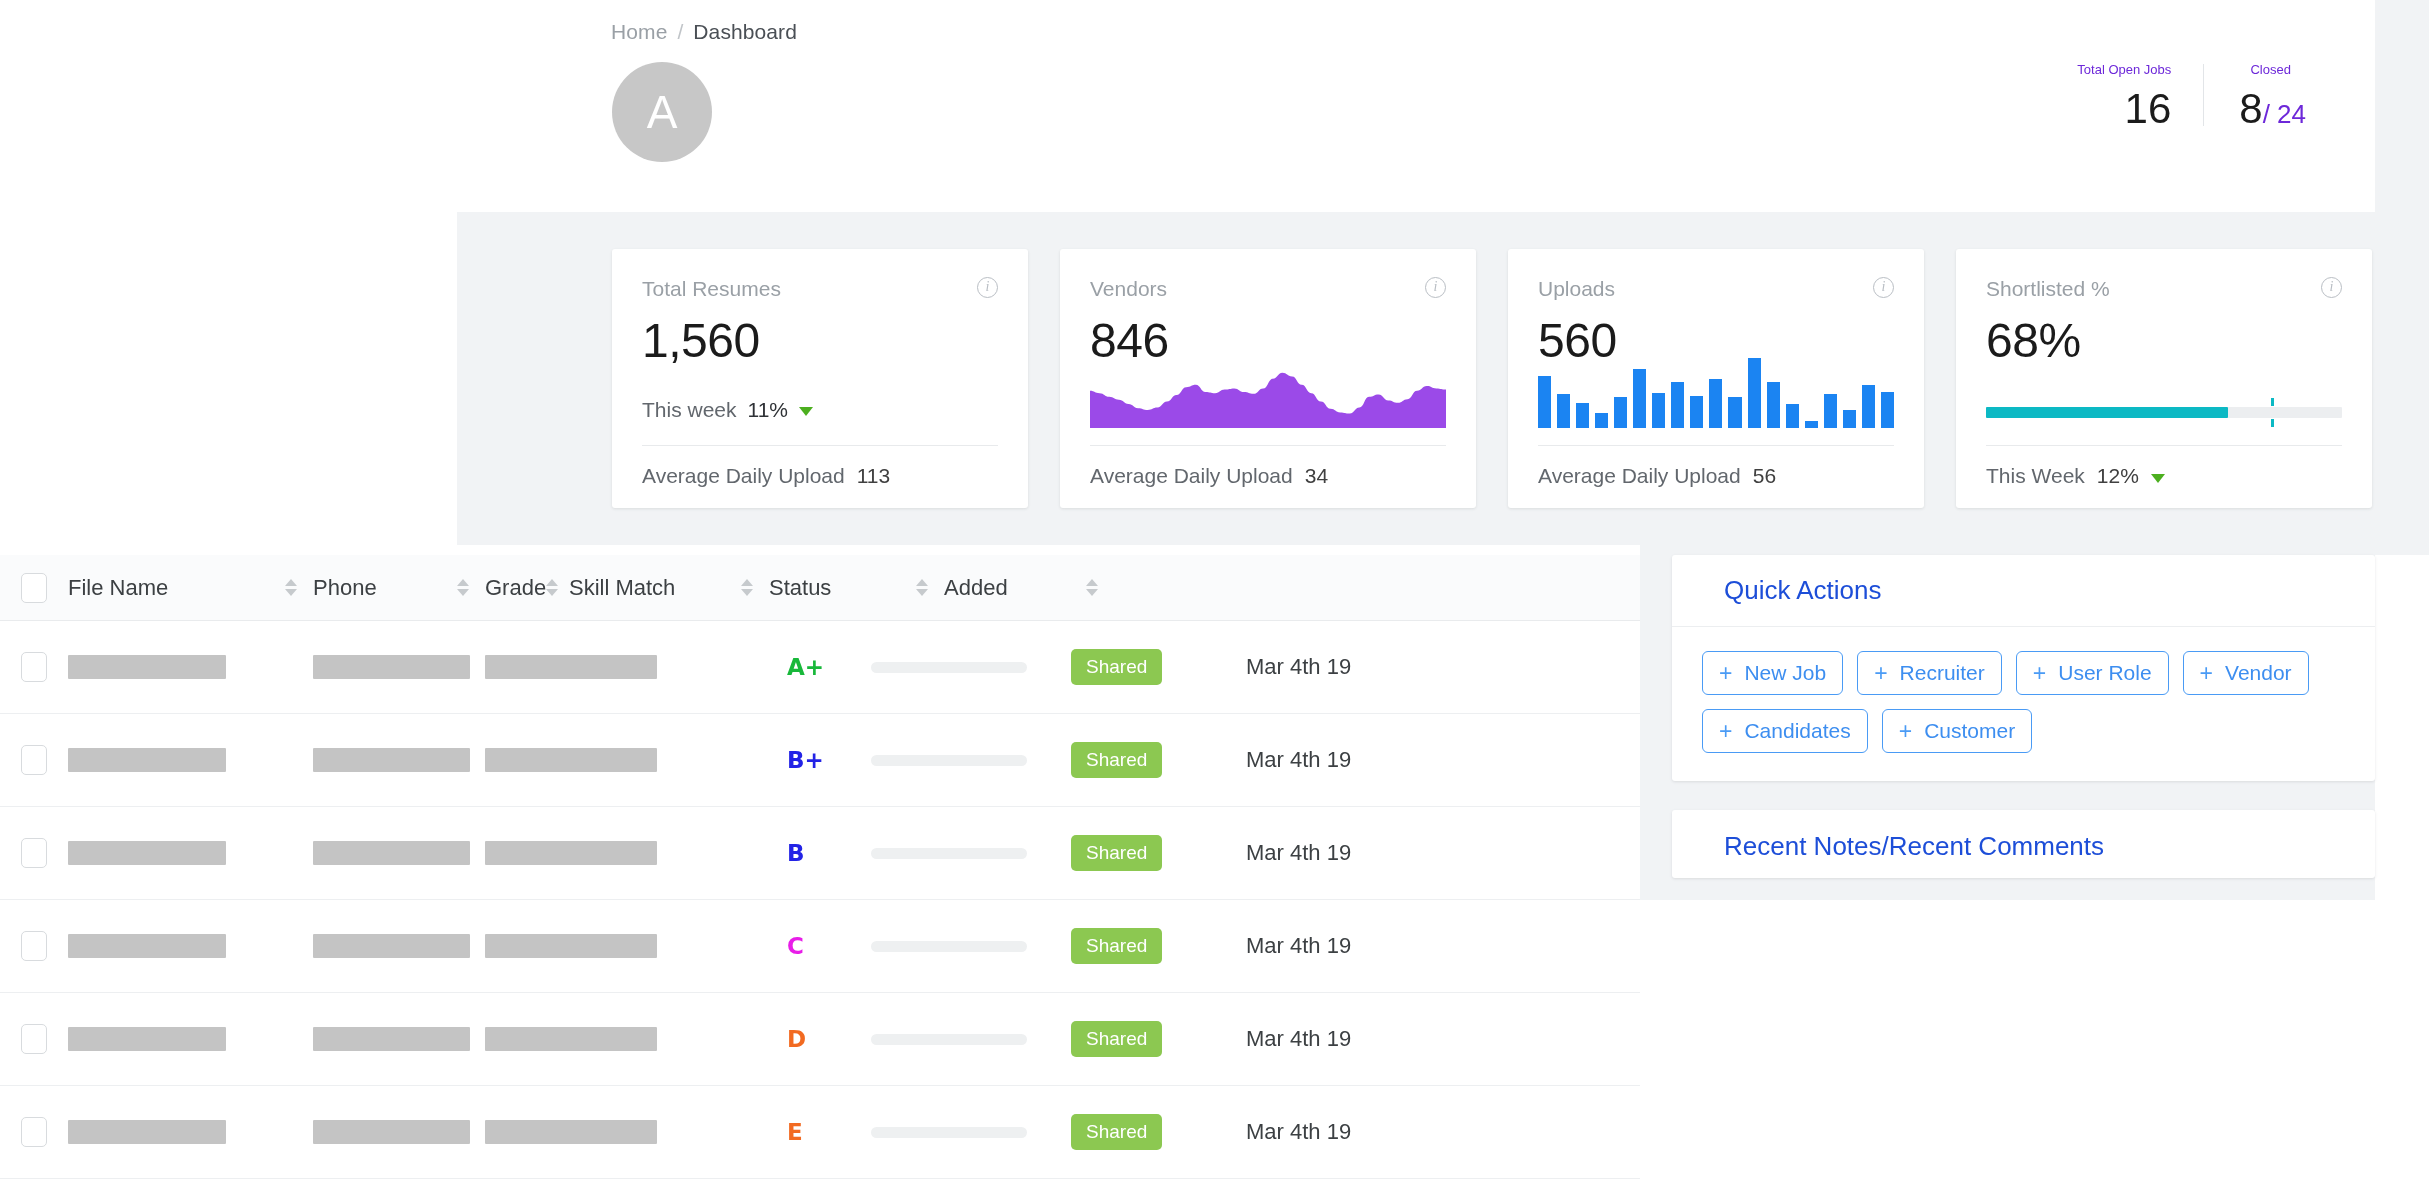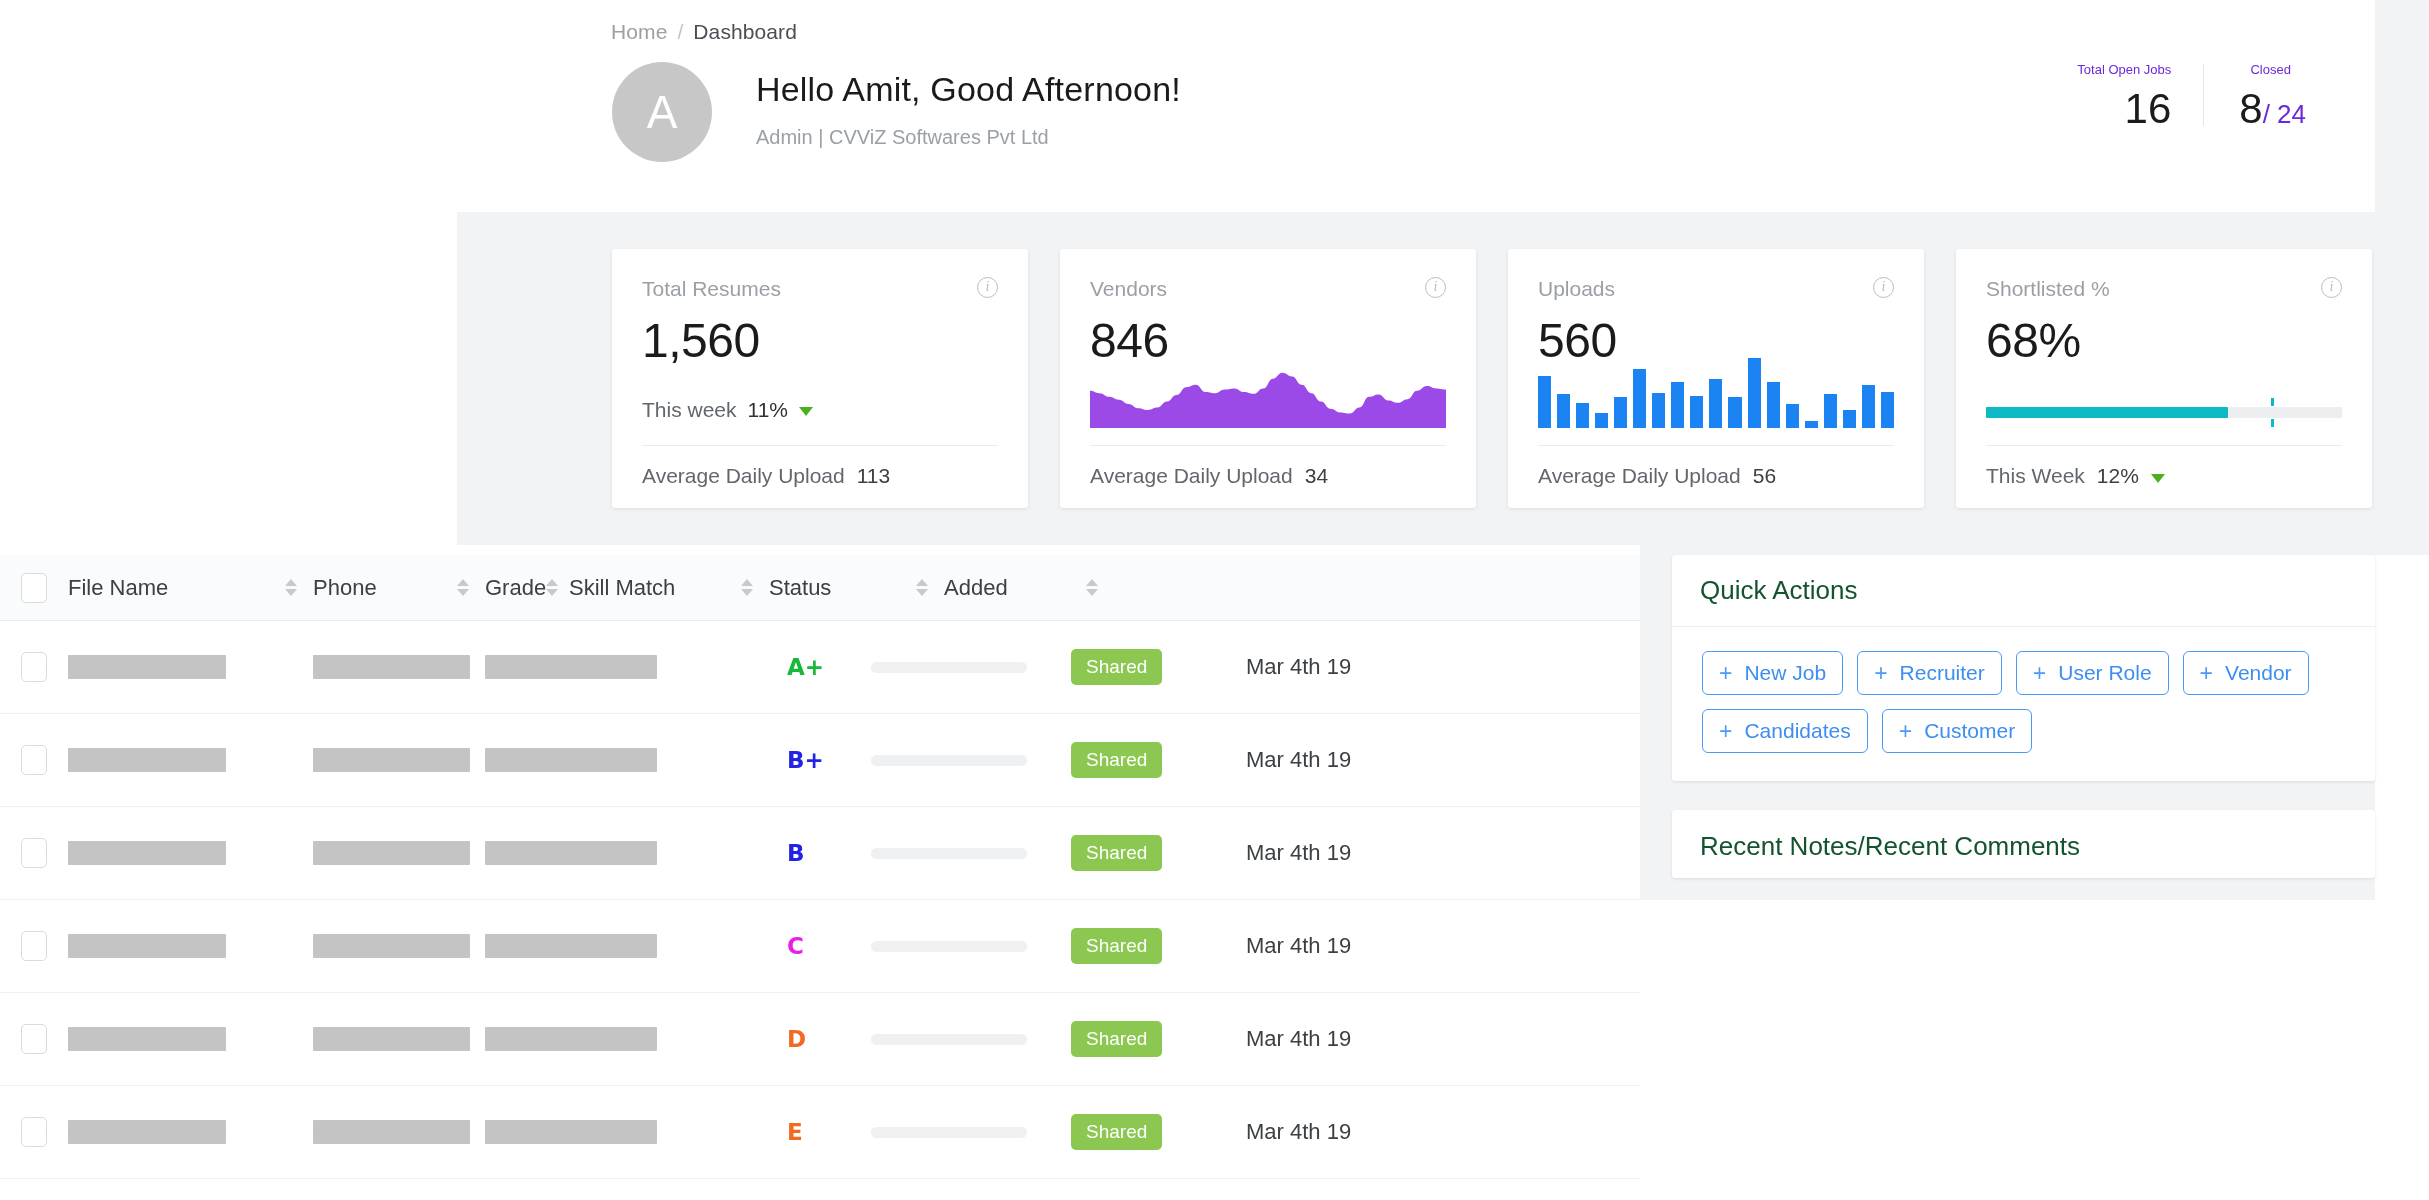--- a/index.html
+++ b/index.html
@@ -192,23 +192,23 @@
   }
   .added { font-size: 22px; color: #3c4043; white-space: nowrap; }
 
   
   .right-col { position: absolute; left: 1672px; top: 555px; width: 703px; }
   .panel {
     background: #ffffff; border-radius: 3px;
     box-shadow: 0 1px 3px rgba(60,64,67,.13);
   }
   .panel-head {
-    height: 72px; display: flex; align-items: center; padding: 0 28px;
+    height: 72px; display: flex; align-items: center; padding: 0 52px;
     border-bottom: 1px solid #eceef0;
-    font-size: 26px; color: #14532d; font-weight: 400;
+    font-size: 26px; color: #1d4ed8; font-weight: 400;
   }
   .qa-body { padding: 24px 30px 28px 30px; display: flex; flex-wrap: wrap; gap: 14px; }
   .qa-btn {
     border: 1.6px solid #4a9bf5; border-radius: 6px; background: #fff;
     color: #3d8ef0; font-size: 21px; padding: 9px 16px;
     display: inline-flex; align-items: center; gap: 12px; white-space: nowrap;
   }
   .qa-btn .plus { font-size: 23px; line-height: 1; color: #4a9bf5; }
   .panel-notes { margin-top: 29px; height: 68px; overflow: hidden; }
   .panel-notes .panel-head { border-bottom: none; }
@@ -234,24 +234,20 @@
 
   <div class="header-zone">
     <div class="breadcrumb">
       <span class="crumb-home">Home</span>
       <span class="crumb-sep">/</span>
       <span class="crumb-current">Dashboard</span>
     </div>
 
     <div class="avatar">A</div>
 
-    <div class="greet-block">
-      <div class="greet-title">Hello Amit,  Good Afternoon!</div>
-      <div class="greet-sub">Admin | CVViZ Softwares Pvt Ltd</div>
-    </div>
 
     <div class="topstats">
       <div class="topstat ts-1">
         <div class="topstat-label">Total Open Jobs</div>
         <div class="topstat-value">
           <span>16</span>
         </div>
       </div>
       <div class="topstat ts-2">
         <div class="topstat-label">Closed</div>

